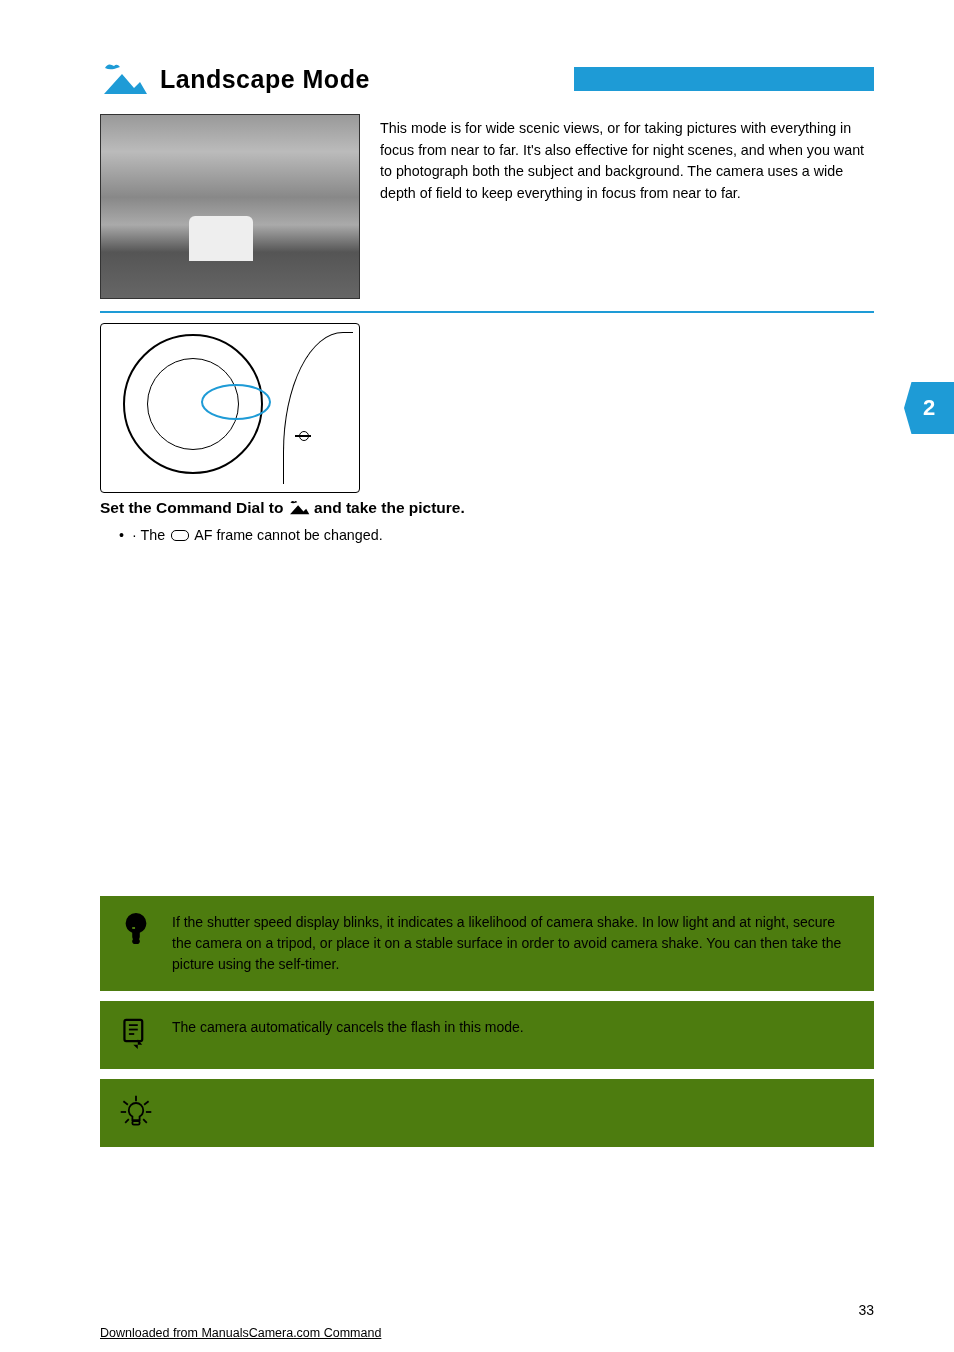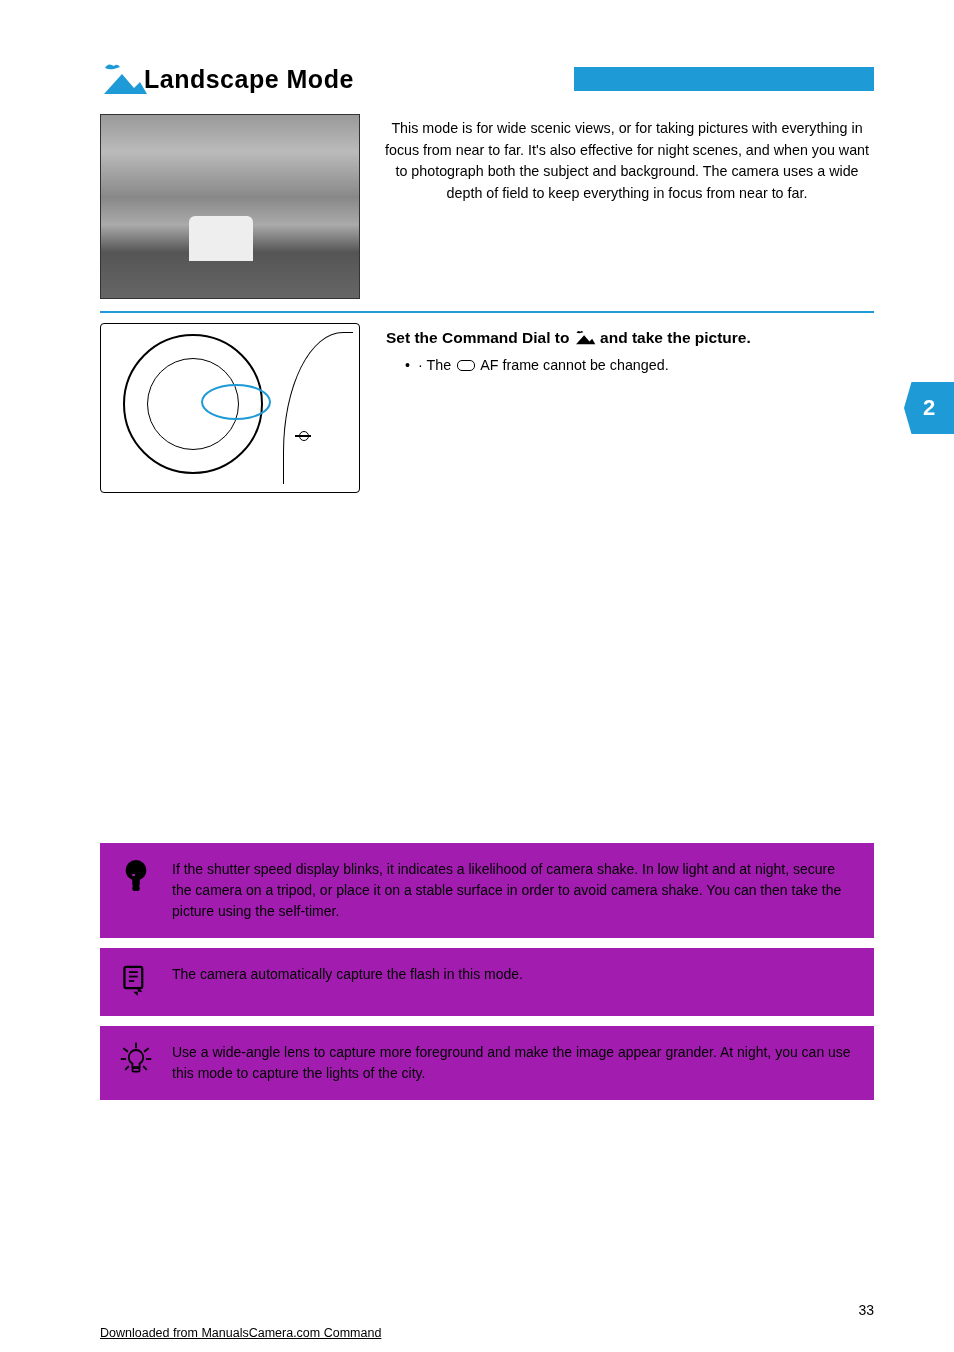--- a/index.html
+++ b/index.html
@@ -25,20 +25,21 @@
       clip-path: polygon(15% 0, 100% 0, 100% 100%, 15% 100%, 0 50%);
       display: flex;
       align-items: center;
       justify-content: center;
       font-weight: bold;
       font-size: 22px;
     }
     .header-row {
       display: flex;
       align-items: center;
+      gap: 16px;
       margin-bottom: 10px;
     }
     .landscape-icon {
       width: 48px;
       height: 38px;
       color: #1e9bd6;
     }
     .landscape-icon-small {
       width: 22px;
       height: 17px;
@@ -55,21 +56,20 @@
     .blue-bar {
       width: 300px;
       height: 24px;
       background: #1e9bd6;
     }
     .intro-block {
       display: flex;
       gap: 20px;
       margin-top: 16px;
       margin-bottom: 12px;
-      text-align: center;
     }
     .photo {
       width: 260px;
       height: 185px;
       background: linear-gradient(to bottom, #999 0%, #bbb 20%, #888 45%, #aaa 60%, #555 75%, #666 100%);
       border: 1px solid #333;
       flex: 0 0 auto;
       position: relative;
     }
     .photo::after {
@@ -83,21 +83,21 @@
       border-radius: 6px 6px 0 0;
     }
     .intro-text { padding-top: 4px; font-size: 14.3px; line-height: 1.52;}
     hr.blue {
       border: none;
       border-top: 2px solid #1e9bd6;
       margin: 8px 0 10px 0;
     }
     .step-row {
       display: flex;
-      gap: 26px;
+      flex-direction: column;
     }
     .dial-box {
       width: 260px;
       height: 170px;
       border: 1.5px solid #000;
       border-radius: 4px;
       flex: 0 0 auto;
       position: relative;
       background: #fff;
     }
@@ -164,21 +164,21 @@
       width: 7px; height: 5px;
       border: 1px solid #000;
       border-radius: 50%;
     }
     .bullets { list-style: none; margin-left: 19px; }
     .bullets li::before {
       content: "• ";
       margin-right: 4px;
     }
     .note-box {
-      background: #a21caf;
+      background: #4d7c0f;
       margin-top: 10px;
       padding: 14px 18px 16px 18px;
       display: flex;
       gap: 18px;
       align-items: flex-start;
     }
     .note-icon {
       width: 36px;
       height: 38px;
       flex: 0 0 auto;
@@ -300,36 +300,35 @@
 <div class="note-box">
   <div class="note-icon">
     <svg viewBox="0 0 36 38" width="32" height="34">
       <rect x="5" y="3" width="20" height="24" rx="2" fill="none" stroke="#000" stroke-width="2.5"></rect>
       <line x1="10" y1="9" x2="20" y2="9" stroke="#000" stroke-width="2"></line>
       <line x1="10" y1="14" x2="20" y2="14" stroke="#000" stroke-width="2"></line>
       <line x1="10" y1="19" x2="16" y2="19" stroke="#000" stroke-width="2"></line>
       <path d="M20 25 L20 36 L15 31 L25 31 Z" fill="#000"></path>
     </svg>
   </div>
-  <div class="note-text">The camera automatically capture the flash in this mode.</div>
+  <div class="note-text">The camera automatically cancels the flash in this mode.</div>
 </div>
 
 <div class="note-box">
   <div class="note-icon">
     <svg viewBox="0 0 40 40" width="36" height="36">
       <g stroke="#000" stroke-width="2">
         <line x1="20" y1="2" x2="20" y2="8"></line>
         <line x1="6" y1="8" x2="11" y2="12"></line>
         <line x1="34" y1="8" x2="29" y2="12"></line>
         <line x1="3" y1="20" x2="9" y2="20"></line>
         <line x1="37" y1="20" x2="31" y2="20"></line>
         <line x1="8" y1="32" x2="12" y2="28"></line>
         <line x1="32" y1="32" x2="28" y2="28"></line>
       </g>
       <path d="M20 10 A8 8 0 0 1 28 18 A8 8 0 0 1 24 25 L24 29 L16 29 L16 25 A8 8 0 0 1 12 18 A8 8 0 0 1 20 10 Z" fill="none" stroke="#000" stroke-width="2"></path>
       <rect x="16" y="30" width="8" height="4" rx="1.5" fill="none" stroke="#000" stroke-width="2"></rect>
     </svg>
   </div>
-  <div class="note-text">Use a wide-angle lens to capture more foreground and make the image appear grander. At night, you can use this mode to capture the lights of the city.</div>
 </div>
 
 <div class="page-num">33</div>
 <a class="download-link" href="#">Downloaded from ManualsCamera.com Command</a>
 
 </body></html>

